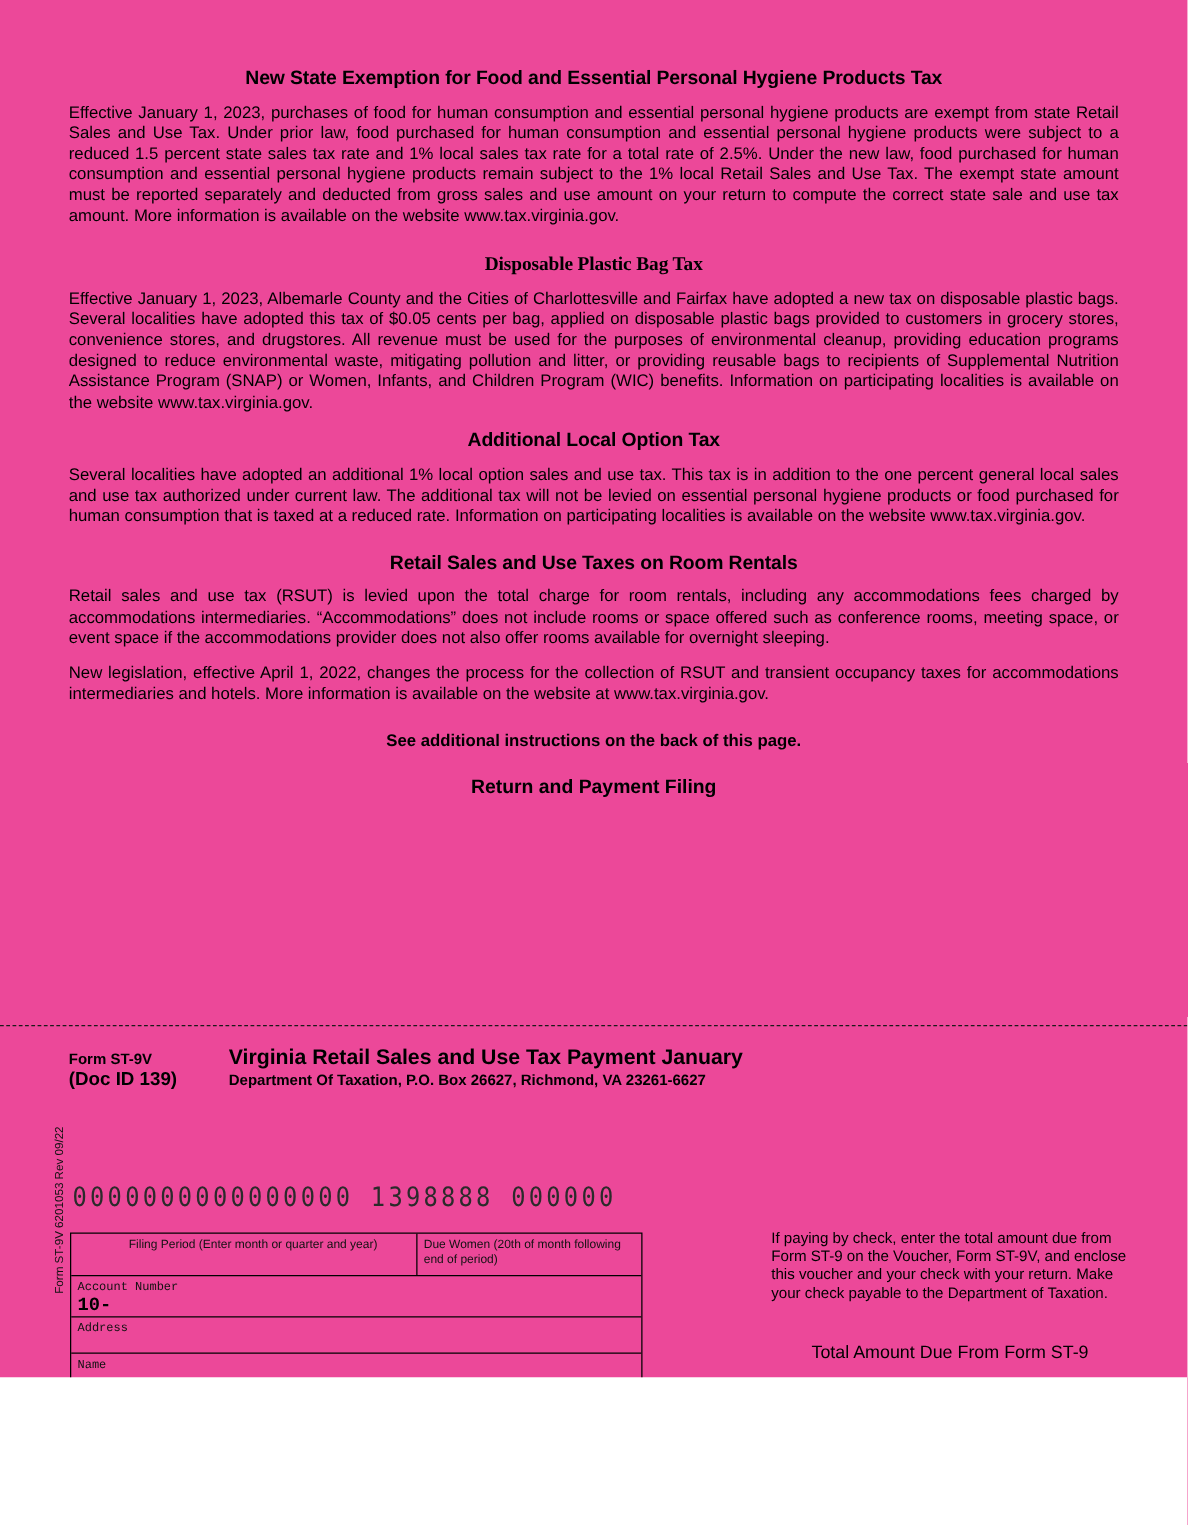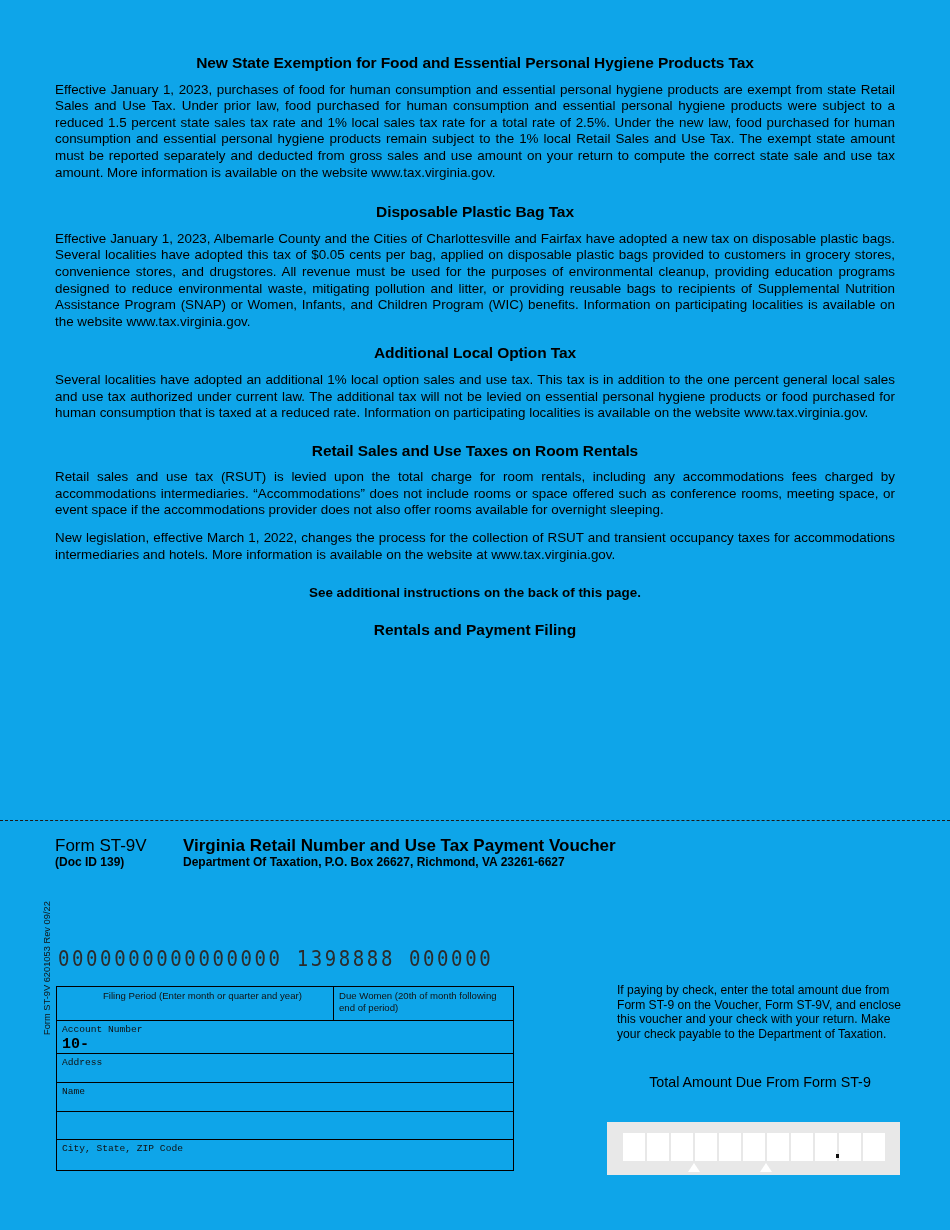--- a/index.html
+++ b/index.html
@@ -7,42 +7,42 @@
     padding: 0;
     background: #ffffff;
   }
   body {
     font-family: "Liberation Sans", sans-serif;
     color: #000000;
   }
   #page {
     position: relative;
     width: 950px;
-    height: 1230px;
-    background: #0ea5e9;
+    height: 1102px;
+    background: #ec4899;
     overflow: hidden;
   }
 
   
   .sheet {
     position: absolute;
     left: 55px;
     top: 0;
     width: 840px;
   }
   .sect-title {
     text-align: center;
     font-weight: bold;
     font-size: 15.5px;
     line-height: 1.2;
     margin: 0 0 9px 0;
     letter-spacing: -0.1px;
   }
   .sect-title.s1 { margin-top: 54px; }
-  .sect-title.s2 { margin-top: 22px; }
+  .sect-title.s2 { margin-top: 22px; font-family: Liberation Serif, serif; }
   .sect-title.s3 { margin-top: 14px; }
   .sect-title.s4 { margin-top: 20px; }
 
   p.body {
     margin: 0 0 0 0;
     font-size: 13.4px;
     line-height: 16.6px;
     text-align: justify;
     text-justify: inter-word;
   }
@@ -74,26 +74,26 @@
   
   .voucher-head {
     position: absolute;
     left: 55px;
     top: 836px;
     width: 700px;
   }
   .vh-row { display: flex; align-items: baseline; }
   .vh-left { width: 128px; flex: 0 0 128px; }
   .vh-formno {
-    font-size: 17px;
-    font-weight: normal;
+    font-size: 12px;
+    font-weight: bold;
     line-height: 19px;
   }
   .vh-docid {
-    font-size: 12px;
+    font-size: 15px;
     font-weight: bold;
     line-height: 14px;
   }
   .vh-title {
     font-size: 17px;
     font-weight: bold;
     line-height: 19px;
   }
   .vh-addr {
     font-size: 12px;
@@ -249,34 +249,34 @@
     <p class="body"><span>Effective January 1, 2023, purchases of food for human consumption and essential personal hygiene products are exempt from state Retail Sales and Use Tax. Under prior law, food purchased for human consumption and essential personal hygiene products were subject to a reduced 1.5 percent state sales tax rate and 1% local sales tax rate for a total rate of 2.5%. Under the new law, food purchased for human consumption and essential personal hygiene products remain subject to the 1% local Retail Sales and Use Tax. The exempt state amount must be reported separately and deducted from gross sales and use amount on your return to compute the correct state sale and use tax amount. More information is available on the website </span><b>www.tax.virginia.gov</b><span>.</span></p>
 
     <div class="sect-title s2">Disposable Plastic Bag Tax</div>
     <p class="body"><span>Effective January 1, 2023, Albemarle County and the Cities of Charlottesville and Fairfax have adopted a new tax on disposable plastic bags. Several localities have adopted this tax of $0.05 cents per bag, applied on disposable plastic bags provided to customers in grocery stores, convenience stores, and drugstores. All revenue must be used for the purposes of environmental cleanup, providing education programs designed to reduce environmental waste, mitigating pollution and litter, or providing reusable bags to recipients of Supplemental Nutrition Assistance Program (SNAP) or Women, Infants, and Children Program (WIC) benefits. Information on participating localities is available on the website </span><b>www.tax.virginia.gov</b><span>.</span></p>
 
     <div class="sect-title s3">Additional Local Option Tax</div>
     <p class="body"><span>Several localities have adopted an additional 1% local option sales and use tax. This tax is in addition to the one percent general local sales and use tax authorized under current law. The additional tax will not be levied on essential personal hygiene products or food purchased for human consumption that is taxed at a reduced rate. Information on participating localities is available on the website </span><b>www.tax.virginia.gov</b><span>.</span></p>
 
     <div class="sect-title s4">Retail Sales and Use Taxes on Room Rentals</div>
     <p class="body"><span>Retail sales and use tax (RSUT) is levied upon the total charge for room rentals, including any accommodations fees charged by accommodations intermediaries. “Accommodations” does not include rooms or space offered such as conference rooms, meeting space, or event space if the accommodations provider does not also offer rooms available for overnight sleeping.</span></p>
-    <p class="body"><span>New legislation, effective March 1, 2022, changes the process for the collection of RSUT and transient occupancy taxes for accommodations intermediaries and hotels. More information is available on the website at </span><b>www.tax.virginia.gov.</b></p>
+    <p class="body"><span>New legislation, effective April 1, 2022, changes the process for the collection of RSUT and transient occupancy taxes for accommodations intermediaries and hotels. More information is available on the website at </span><b>www.tax.virginia.gov.</b></p>
 
     <div class="center-note">See additional instructions on the back of this page.</div>
-    <div class="center-head">Rentals and Payment Filing</div>
+    <div class="center-head">Return and Payment Filing</div>
   </div>
 
   <div class="cutline"></div>
 
   <div class="voucher-head">
     <div class="vh-row">
       <div class="vh-left">
         <div class="vh-formno">Form ST-9V</div>
       </div>
-      <div class="vh-title">Virginia Retail Number and Use Tax Payment Voucher</div>
+      <div class="vh-title">Virginia Retail Sales and Use Tax Payment January</div>
     </div>
     <div class="vh-row">
       <div class="vh-left">
         <div class="vh-docid">(Doc ID 139)</div>
       </div>
       <div class="vh-addr">Department Of Taxation, P.O. Box 26627, Richmond, VA  23261-6627</div>
     </div>
   </div>
 
   <div class="ocr-line">0000000000000000 1398888 000000</div>

